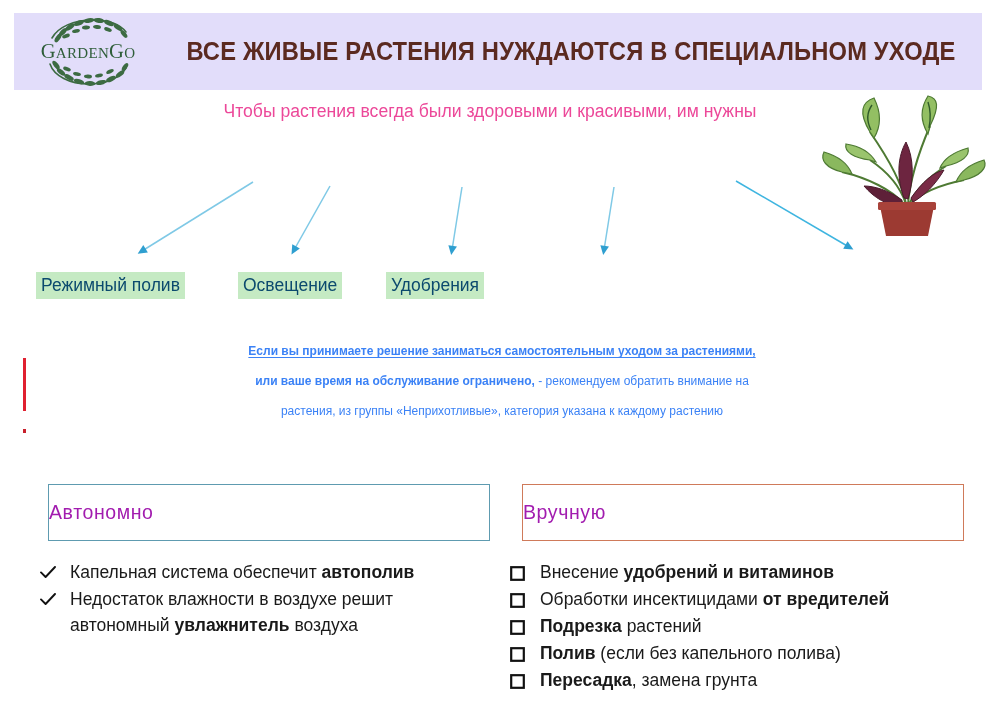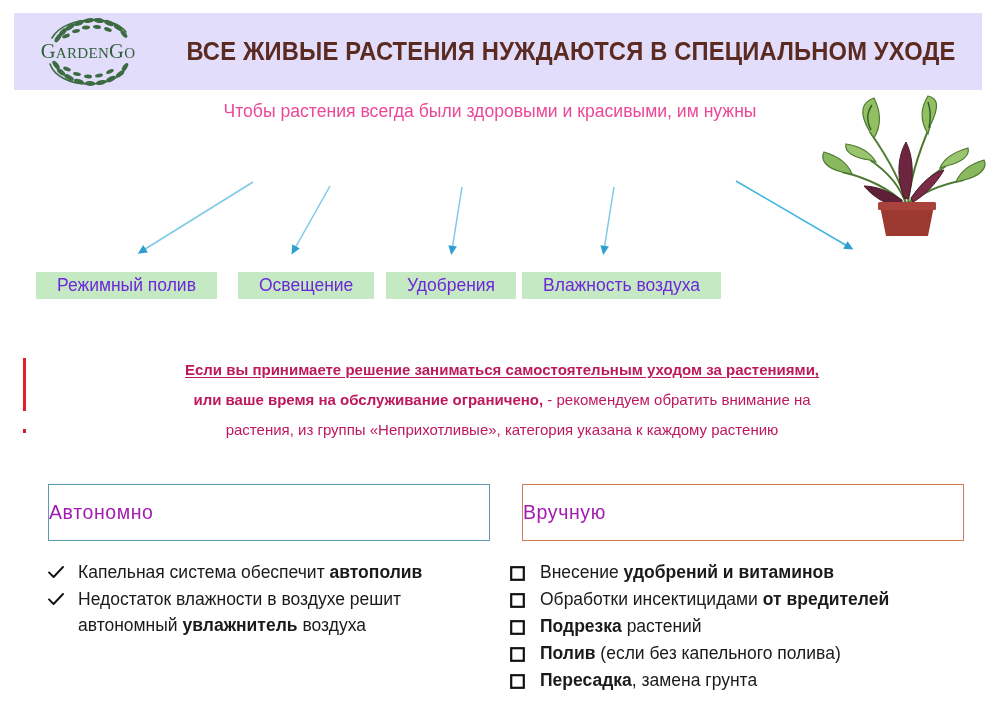--- a/index.html
+++ b/index.html
@@ -95,25 +95,25 @@
   .chips {
     position: absolute;
     left: 0;
     top: 272px;
     width: 1000px;
     height: 30px;
   }
   .chip {
     position: absolute;
     background: #c5eac3;
-    color: #6d28d9;
+    color: #0c4a6e;
     font-size: 17.5px;
     line-height: 27px;
     height: 27px;
-    padding: 0 21px;
+    padding: 0 5px;
     white-space: nowrap;
   }
   .chip-0 { left: 36px; }
   .chip-1 { left: 238px; }
   .chip-2 { left: 386px; }
   .chip-3 { left: 522px; }
   .chip-4 { left: 725px; }
 
   
   .quote-bar {
@@ -128,26 +128,26 @@
     position: absolute;
     left: 23px;
     top: 429px;
     width: 3px;
     height: 4px;
     background: #c8202c;
   }
   .quote {
     position: absolute;
     left: 42px;
-    top: 355px;
+    top: 336px;
     width: 920px;
     text-align: center;
-    font-size: 15px;
+    font-size: 12px;
     line-height: 30px;
-    color: #be185d;
+    color: #3b82f6;
   }
   .quote .ln1 {
     font-weight: bold;
     text-decoration: underline;
     text-underline-offset: 2px;
   }
   .quote .ln2 { font-weight: bold; }
 
   
   .opt-box {
@@ -171,21 +171,21 @@
     left: 522px;
     width: 440px;
     border: 1.6px solid #cf7a5a;
   }
 
   
   .list {
     position: absolute;
     top: 559px;
   }
-  .list-left  { left: 48px;  width: 450px; }
+  .list-left  { left: 40px;  width: 450px; }
   .list-right { left: 510px; width: 460px; }
 
   .li {
     display: flex;
     align-items: flex-start;
     margin-bottom: 1px;
   }
   .li .marker {
     flex: 0 0 auto;
     width: 30px;
@@ -296,21 +296,20 @@
     <line x1="330" y1="186" x2="294" y2="250" stroke="#7fc9e6" stroke-width="1.5" marker-end="url(#ah)"></line>
     <line x1="462" y1="187" x2="452" y2="250" stroke="#7fc9e6" stroke-width="1.5" marker-end="url(#ah)"></line>
     <line x1="614" y1="187" x2="604" y2="250" stroke="#7fc9e6" stroke-width="1.5" marker-end="url(#ah)"></line>
     <line x1="736" y1="181" x2="849" y2="247" stroke="#3fb5e0" stroke-width="1.5" marker-end="url(#ah)"></line>
   </svg>
 
   <div class="chips">
     <div class="chip chip-0">Режимный полив</div>
     <div class="chip chip-1">Освещение</div>
     <div class="chip chip-2">Удобрения</div>
-    <div class="chip chip-3">Влажность воздуха</div>
   </div>
 
   <div class="quote-bar"></div>
   <div class="quote-dot"></div>
   <div class="quote">
     <div><span class="ln1">Если вы принимаете решение заниматься самостоятельным уходом за растениями,</span></div>
     <div><span class="ln2">или ваше время на обслуживание ограничено,</span><span> - рекомендуем обратить внимание на</span></div>
     <div><span>растения, из группы «Неприхотливые»,  категория указана к каждому растению</span></div>
   </div>
 

